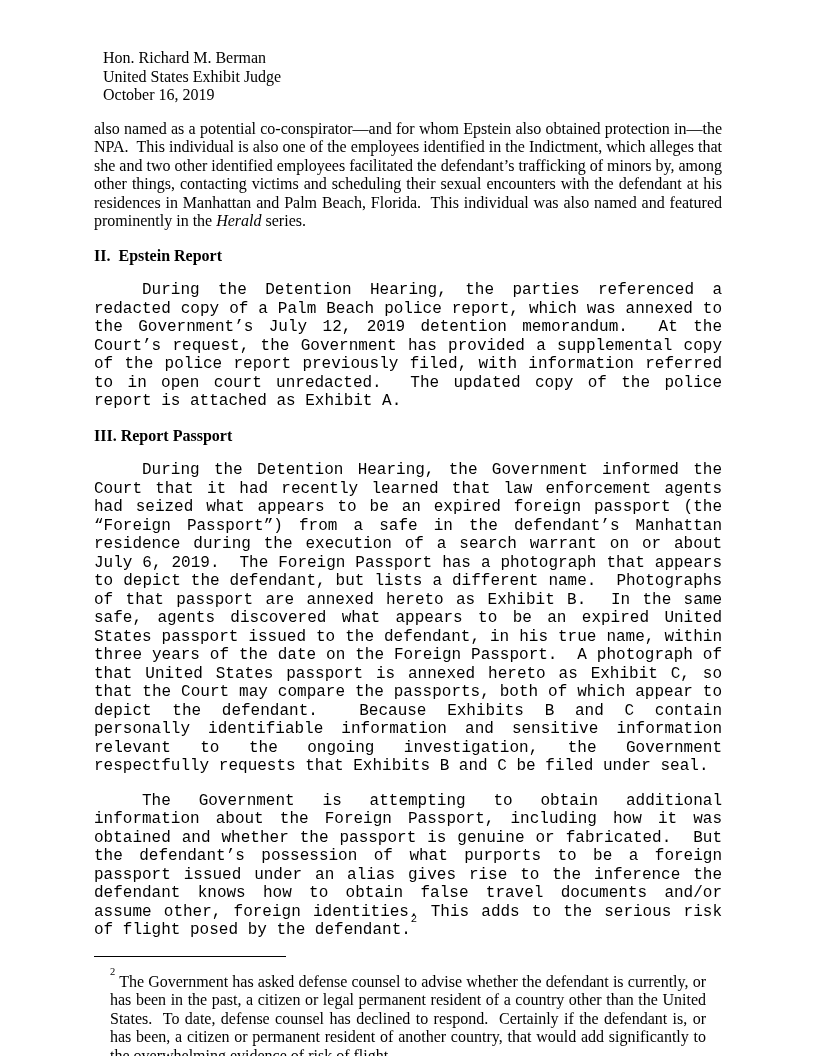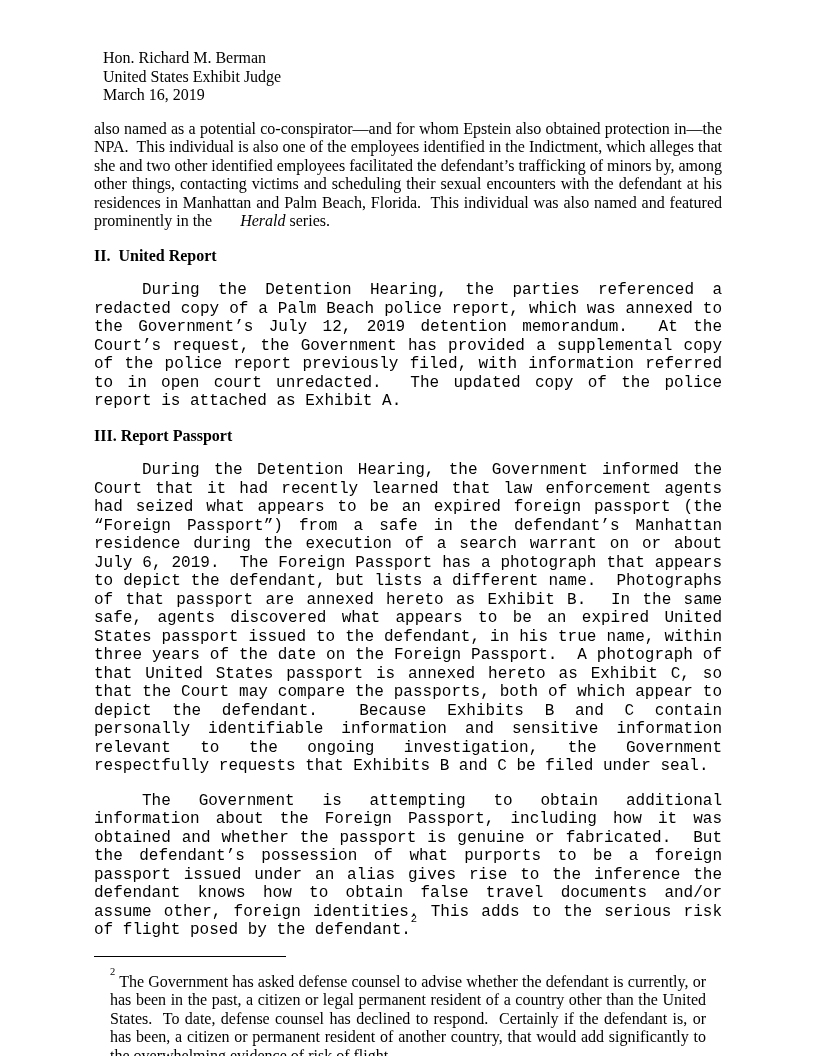--- a/index.html
+++ b/index.html
@@ -39,21 +39,20 @@
   }
   .heading {
     font-weight: bold;
     font-size: 16px;
     line-height: 18.5px;
     margin: 0 0 16px 0;
     white-space: pre-wrap;
   }
   em.italic-word {
     font-style: italic;
-    margin-left: 24px;
   }
   .fn-ref {
     font-size: 10.5px;
     line-height: 0;
     position: relative;
     top: -5.5px;
   }
   .footnote-area {
     margin-top: auto;
   }
@@ -70,28 +69,28 @@
   }
 </style>
 </head>
 <body>
 
 <div class="page">
 
   <header class="letterhead">
     <div class="hline">Hon. Richard M. Berman</div>
     <div class="hline">United States Exhibit Judge</div>
-    <div class="hline">March 16, 2019</div>
+    <div class="hline">October 16, 2019</div>
   </header>
 
   <main>
 
     <p class="para"><span>also named as a potential co-conspirator—and for whom Epstein also obtained protection in—the NPA.  This individual is also one of the employees identified in the Indictment, which alleges that she and two other identified employees facilitated the defendant’s trafficking of minors by, among other things, contacting victims and scheduling their sexual encounters with the defendant at his residences in Manhattan and Palm Beach, Florida.  This individual was also named and featured prominently in the </span><em class="italic-word">Herald</em><span> series.</span></p>
 
-    <h2 class="heading">II.  United Report</h2>
+    <h2 class="heading">II.  Epstein Report</h2>
 
     <p class="para indent">During the Detention Hearing, the parties referenced a redacted copy of a Palm Beach police report, which was annexed to the Government’s July 12, 2019 detention memorandum.  At the Court’s request, the Government has provided a supplemental copy of the police report previously filed, with information referred to in open court unredacted.  The updated copy of the police report is attached as Exhibit A.</p>
 
     <h2 class="heading">III. Report Passport</h2>
 
     <p class="para indent">During the Detention Hearing, the Government informed the Court that it had recently learned that law enforcement agents had seized what appears to be an expired foreign passport (the “Foreign Passport”) from a safe in the defendant’s Manhattan residence during the execution of a search warrant on or about July 6, 2019.  The Foreign Passport has a photograph that appears to depict the defendant, but lists a different name.  Photographs of that passport are annexed hereto as Exhibit B.  In the same safe, agents discovered what appears to be an expired United States passport issued to the defendant, in his true name, within three years of the date on the Foreign Passport.  A photograph of that United States passport is annexed hereto as Exhibit C, so that the Court may compare the passports, both of which appear to depict the defendant.  Because Exhibits B and C contain personally identifiable information and sensitive information relevant to the ongoing investigation, the Government respectfully requests that Exhibits B and C be filed under seal.</p>
 
     <p class="para indent"><span>The Government is attempting to obtain additional information about the Foreign Passport, including how it was obtained and whether the passport is genuine or fabricated.  But the defendant’s possession of what purports to be a foreign passport issued under an alias gives rise to the inference the defendant knows how to obtain false travel documents and/or assume other, foreign identities. This adds to the serious risk of flight posed by the defendant.</span><sup class="fn-ref">2</sup></p>
 
   </main>

